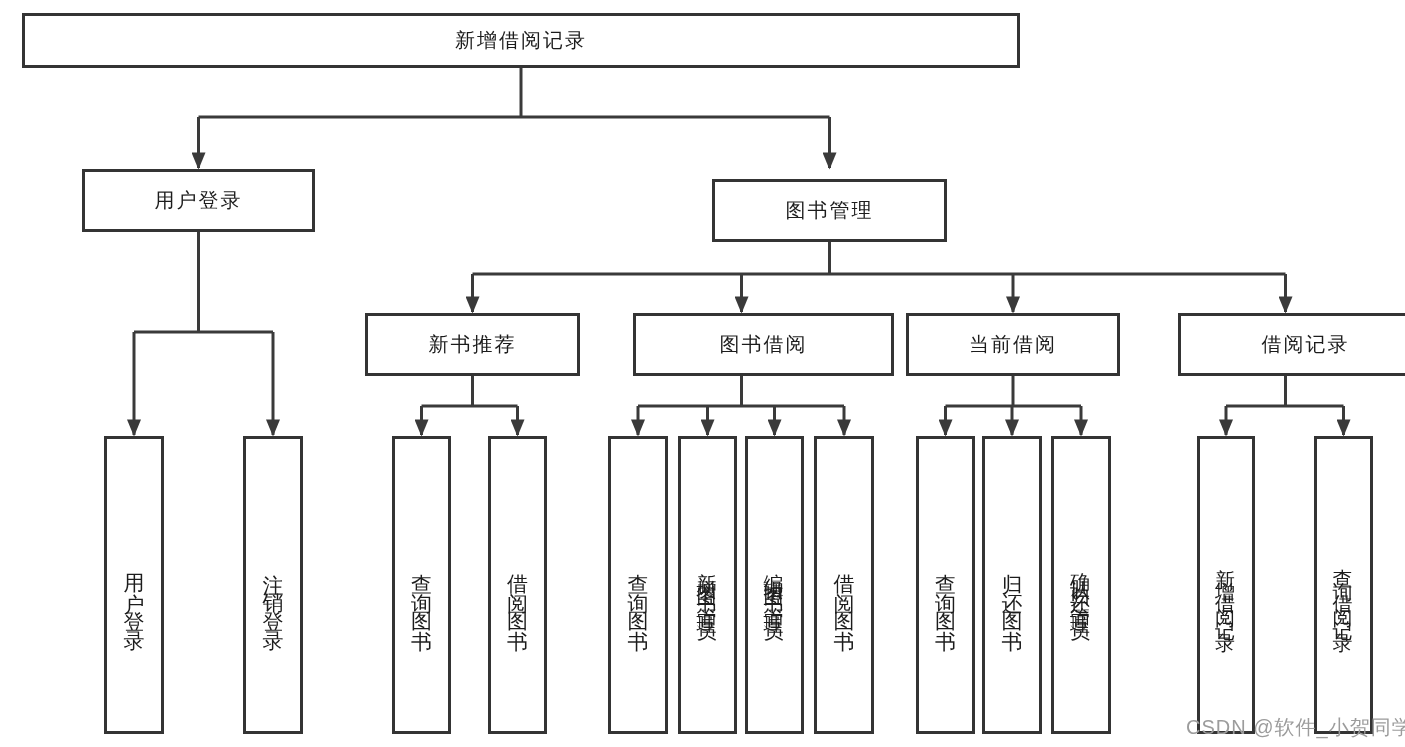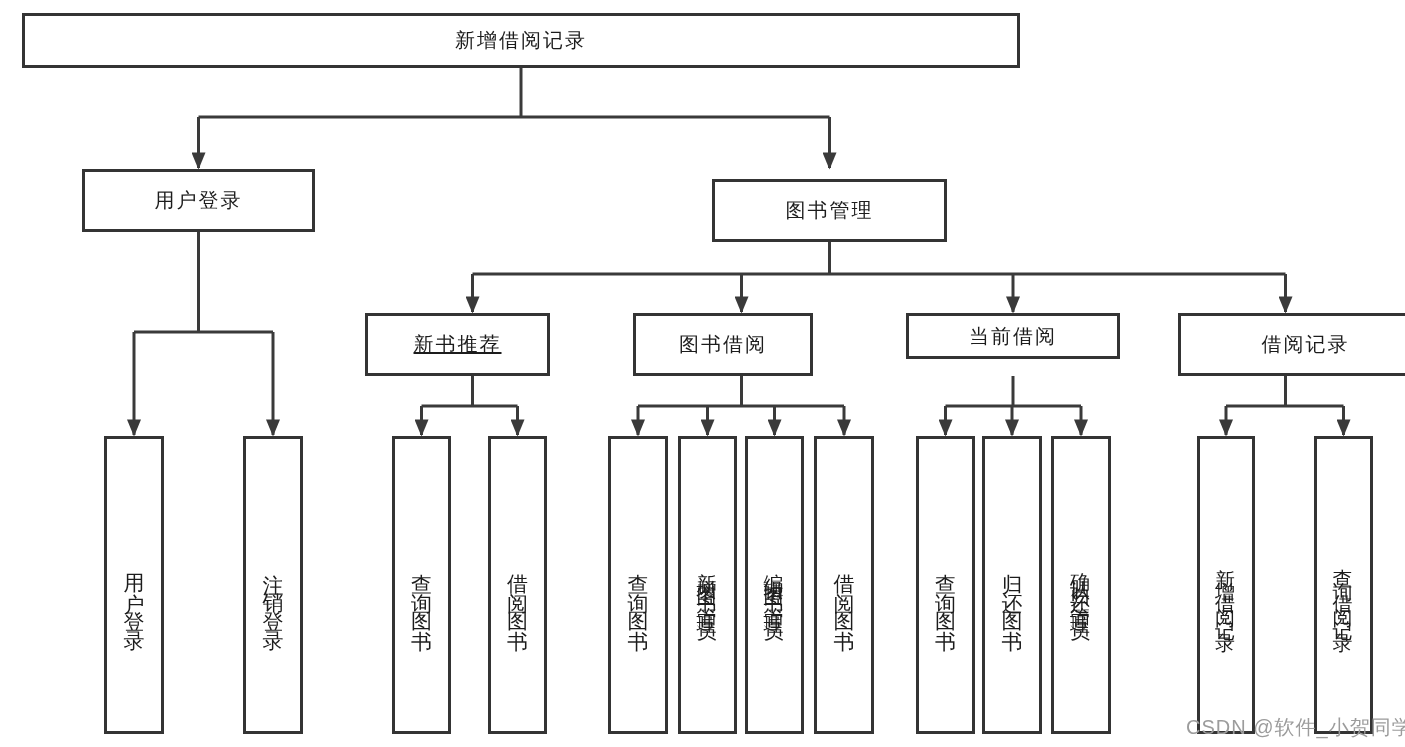--- a/index.html
+++ b/index.html
@@ -37,23 +37,23 @@
   .t4 { font-size: 21px; letter-spacing: 19px; padding-bottom: 0; margin-bottom: -19px; }
   .t6 { font-size: 20px; letter-spacing: 13px; margin-bottom: -13px; }
   .t9 { font-size: 20px; letter-spacing: 7px;  margin-bottom: -7px; }
 
   
   #n-root  { left: 22px;  top: 13px;  width: 998px; height: 55px; }
   
   #n-login { left: 82px;  top: 169px; width: 233px; height: 63px; }
   #n-mgmt  { left: 712px; top: 169px; width: 235px; height: 63px; margin-top: 10px; }
   
-  #n-rec   { left: 365px;  top: 313px; width: 185px; height: 63px; text-decoration: underline; }
-  #n-bor   { left: 633px;  top: 313px; width: 180px; height: 63px; }
-  #n-cur   { left: 906px;  top: 313px; width: 214px; height: 46px; }
+  #n-rec   { left: 365px;  top: 313px; width: 215px; height: 63px; }
+  #n-bor   { left: 633px;  top: 313px; width: 261px; height: 63px; }
+  #n-cur   { left: 906px;  top: 313px; width: 214px; height: 63px; }
   #n-his   { left: 1178px; top: 313px; width: 255px; height: 63px; }
   
   .leaf { top: 436px; height: 298px; }
   #l-ulogin  { left: 104px;  width: 60px; }
   #l-logout  { left: 243px;  width: 60px; }
   #l-qb1     { left: 392px;  width: 59px; }
   #l-bb1     { left: 488px;  width: 59px; }
   #l-qb2     { left: 608px;  width: 60px; }
   #l-addb    { left: 678px;  width: 59px; }
   #l-editb   { left: 745px;  width: 59px; }

